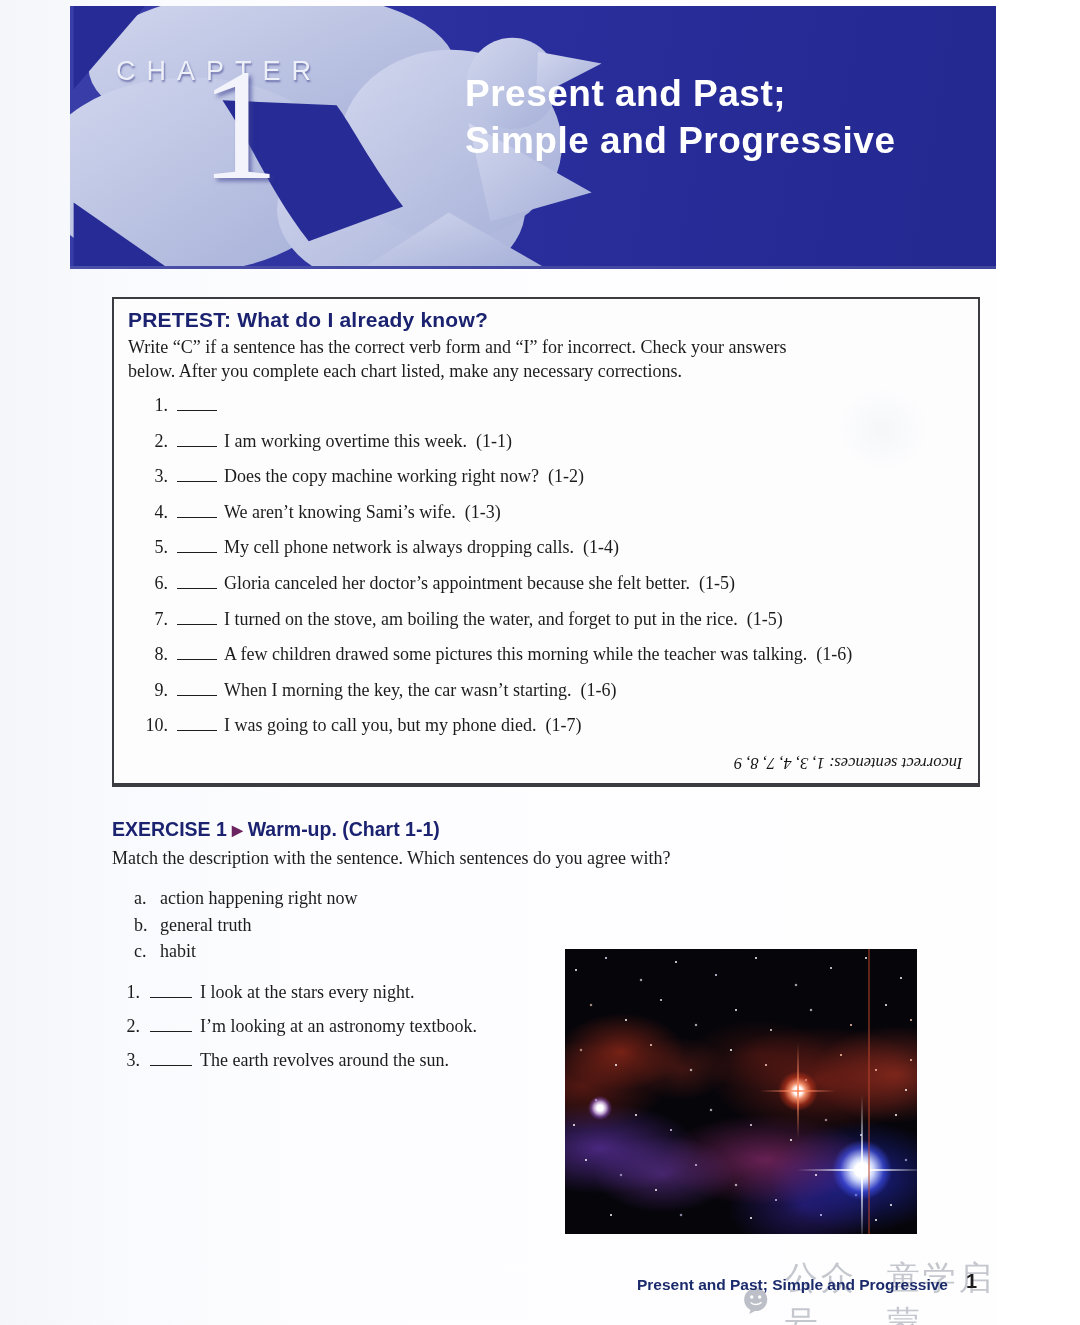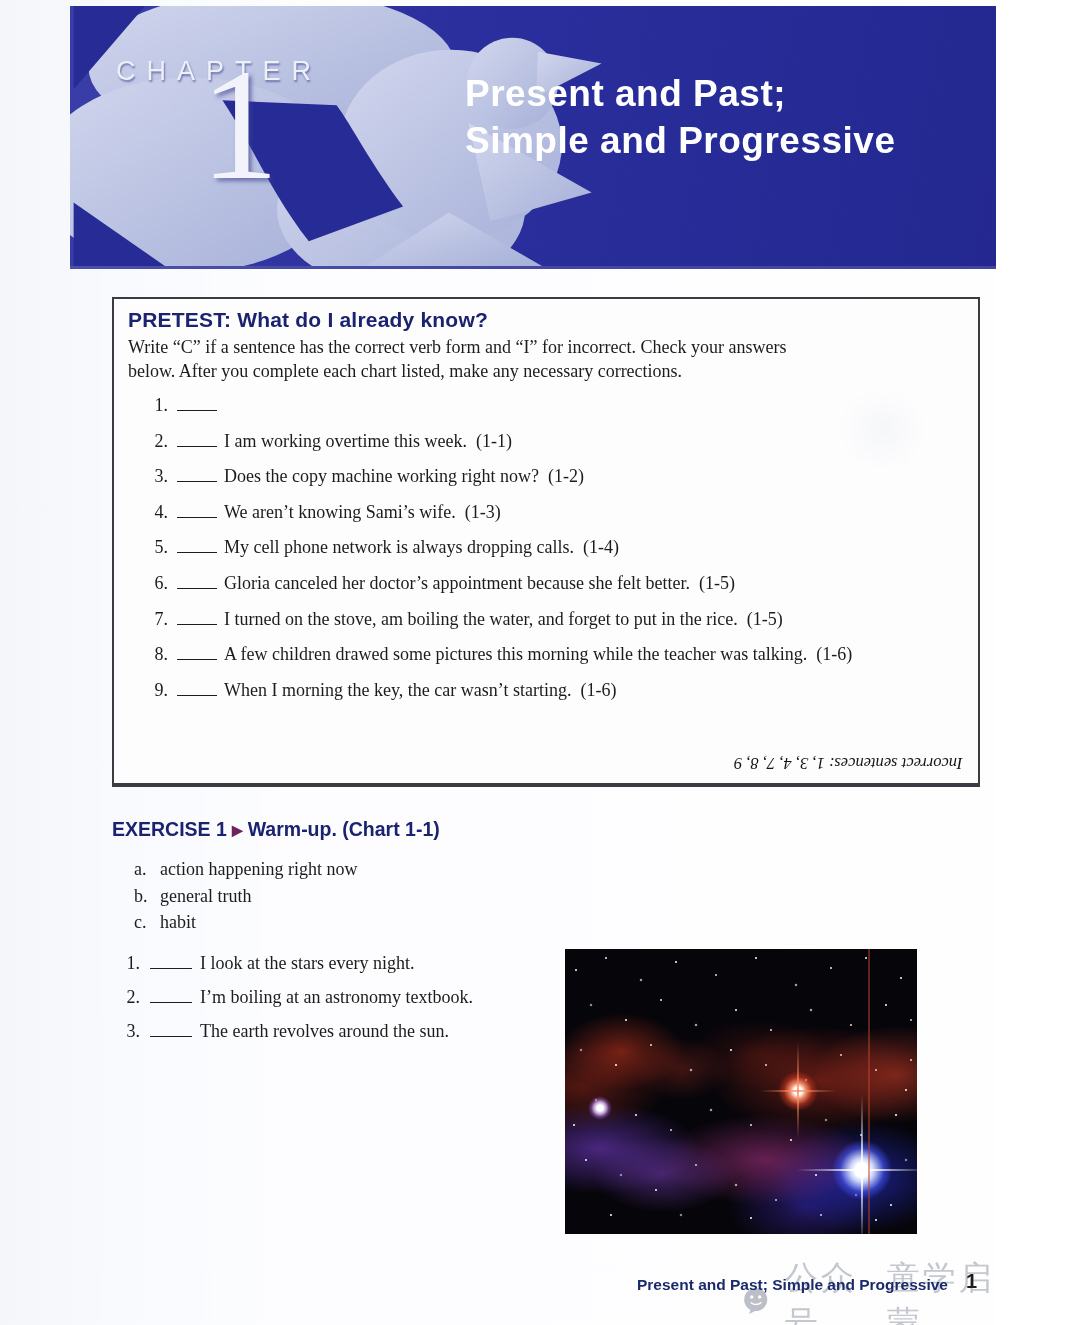--- a/index.html
+++ b/index.html
@@ -217,28 +217,34 @@
       <div class="p-row">
         <span class="num">8.</span>
           <span class="blank"></span>
           <span class="sentence"><span>A few children drawed some pictures this morning while the teacher was talking.</span>&nbsp; <span>(1-6)</span></span>
       </div>
       <div class="p-row">
         <span class="num">9.</span>
           <span class="blank"></span>
           <span class="sentence"><span>When I morning the key, the car wasn’t starting.</span>&nbsp; <span>(1-6)</span></span>
       </div>
+      <div class="p-row">
+        <span class="num">10.</span>
+          <span class="blank"></span>
+          <span class="sentence"><span>I was going to call you, but my phone died.</span>&nbsp; <span>(1-7)</span></span>
+      </div>
     </div>
     <div class="answer-note">Incorrect sentences: 1, 3, 4, 7, 8, 9</div>
   </div>
 
   <div class="exercise">
     <div class="ex-head">
       <span>EXERCISE 1</span><span class="arrow">▶</span><span>Warm-up.  (Chart 1-1)</span>
     </div>
+    <div class="ex-instr">Match the description with the sentence.  Which sentences do you agree with?</div>
     <div class="opt-list">
       <div class="opt-row">
         <span class="letter">a.</span>
           <span>action happening right now</span>
       </div>
       <div class="opt-row">
         <span class="letter">b.</span>
           <span>general truth</span>
       </div>
       <div class="opt-row">
@@ -248,21 +254,21 @@
     </div>
     <div class="ex-items">
       <div class="e-row">
         <span class="num">1.</span>
           <span class="blank"></span>
           <span class="sentence">I look at the stars every night.</span>
       </div>
       <div class="e-row">
         <span class="num">2.</span>
           <span class="blank"></span>
-          <span class="sentence">I’m boiling at an astronomy textbook.</span>
+          <span class="sentence">I’m looking at an astronomy textbook.</span>
       </div>
       <div class="e-row">
         <span class="num">3.</span>
           <span class="blank"></span>
           <span class="sentence">The earth revolves around the sun.</span>
       </div>
     </div>
   </div>
 
   <div class="galaxy">

